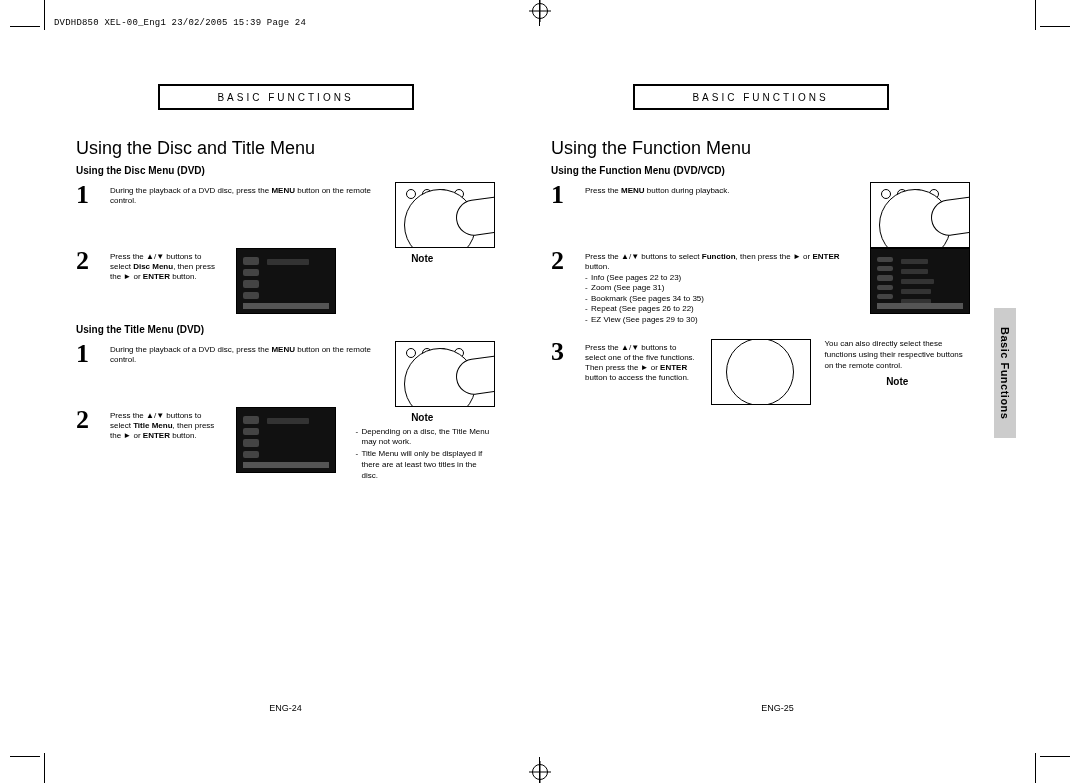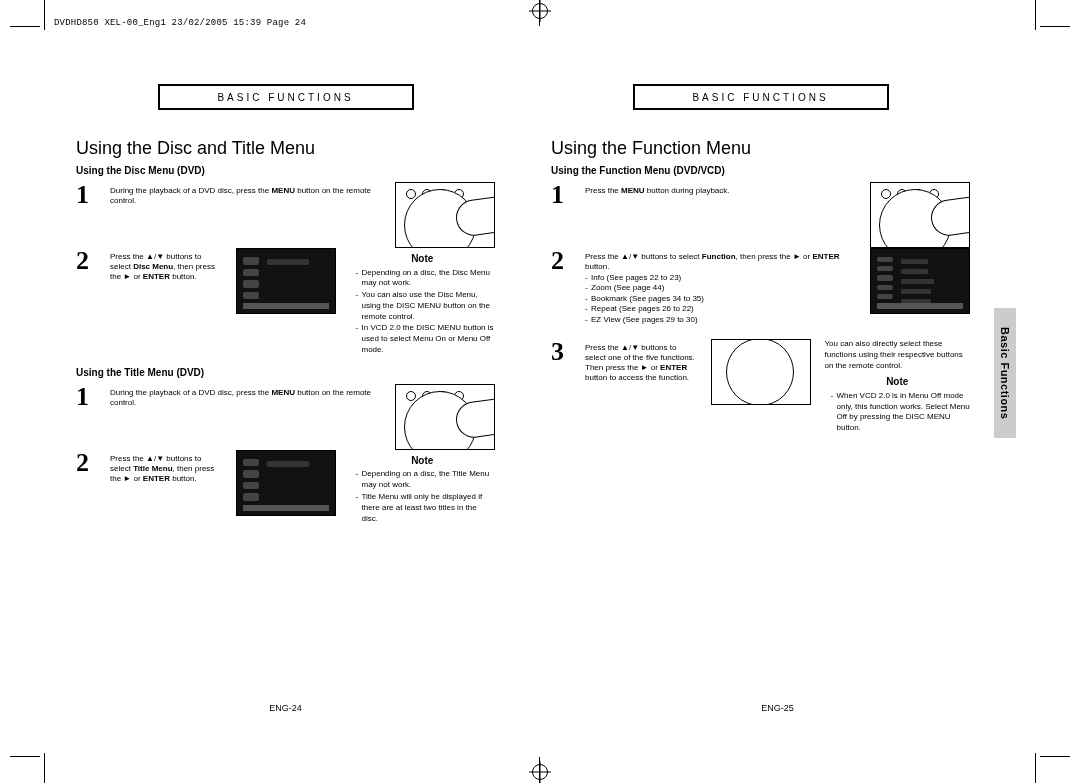--- a/index.html
+++ b/index.html
@@ -144,25 +144,20 @@
               <i></i>
               <i></i>
             </div>
           <div class="scr-lines">
               <i style="width:70%"></i>
             </div>
           <div class="scr-foot"></div>
         </div>
         <div class="note" style="flex:1">
           <span class="nt">Note</span>
-          <ul>
-              <li>Depending on a disc, the Disc Menu may not work.</li>
-              <li>You can also use the Disc Menu, using the DISC MENU button on the remote control.</li>
-              <li>In VCD 2.0 the DISC MENU button is used to select Menu On or Menu Off mode.</li>
-            </ul>
         </div>
       </div>
 
       <div class="h2" style="margin-top:10px">Using the Title Menu (DVD)</div>
 
       <div class="steprow">
         <div class="stepcol">
           <div class="step">
             <div class="num">1</div>
             <div class="stxt">During the playback of a DVD disc, press the <b>MENU</b> button on the remote control.</div>
@@ -239,21 +234,21 @@
       </div>
 
       <div class="steprow">
         <div class="stepcol">
           <div class="step">
             <div class="num">2</div>
             <div class="stxt">
               <span>Press the ▲/▼ buttons to select <b>Function</b>, then press the ► or <b>ENTER</b> button.</span>
               <ul class="sub">
                   <li>Info (See pages 22 to 23)</li>
-                  <li>Zoom (See page 44)</li>
+                  <li>Zoom (See page 31)</li>
                   <li>Bookmark (See pages 34 to 35)</li>
                   <li>Repeat (See pages 26 to 22)</li>
                   <li>EZ View (See pages 29 to 30)</li>
                 </ul>
             </div>
           </div>
         </div>
         <div class="fig screen">
           <div class="scr-side">
               <i></i>
@@ -280,23 +275,20 @@
             <div class="stxt">Press the ▲/▼ buttons to select one of the five functions. Then press the ► or <b>ENTER</b> button to access the function.</div>
           </div>
         </div>
         <div class="fig">
           <div class="dial" style="left:14px;bottom:auto;top:-2px;width:68px;height:68px"></div>
         </div>
         <div style="flex:1">
           <div class="note" style="margin-top:0">You can also directly select these functions using their respective buttons on the remote control.</div>
           <div class="note">
             <span class="nt">Note</span>
-            <ul>
-                <li>When VCD 2.0 is in Menu Off mode only, this function works. Select Menu Off by pressing the DISC MENU button.</li>
-              </ul>
           </div>
         </div>
       </div>
 
       <div class="sidet">
           <span>Basic Functions</span>
         </div>
       <div class="pgnum">ENG-25</div>
     </div>
   </div>

